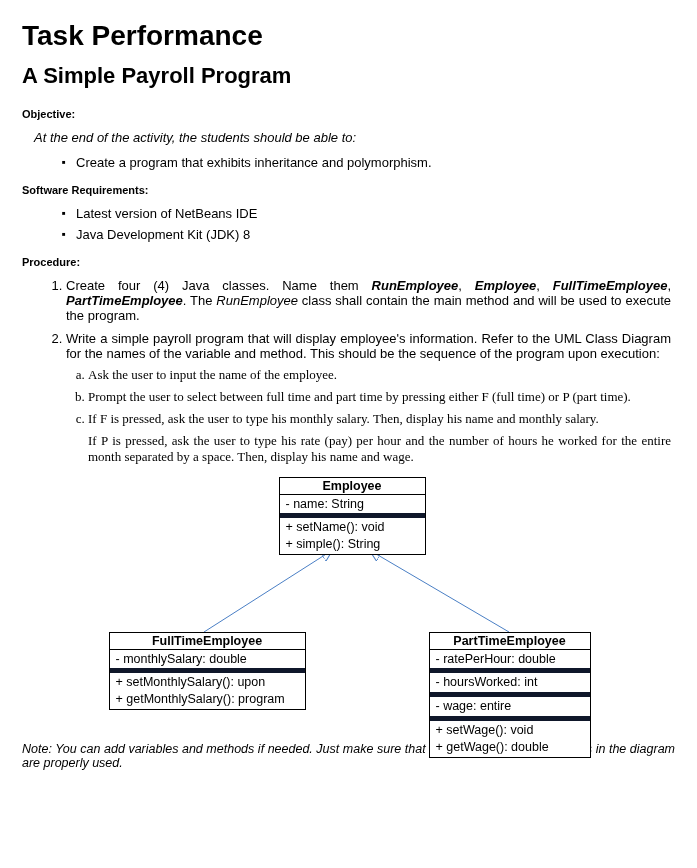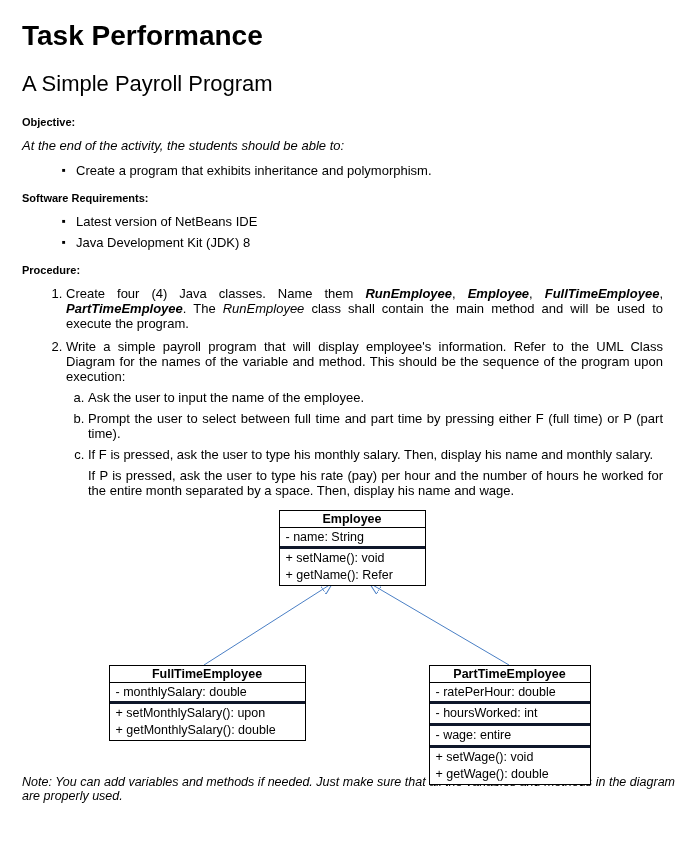--- a/index.html
+++ b/index.html
@@ -15,32 +15,32 @@
   h1 {
     font-family: "Century Gothic", "Futura", Arial, sans-serif;
     font-size: 28px;
     font-weight: bold;
     margin: 0 0 2px 0;
     line-height: 1.25;
   }
   h2.sub {
     font-family: "Century Gothic", "Futura", Arial, sans-serif;
     font-size: 22px;
-    font-weight: normal;
-    margin: 17px 0 18px 0;
+    font-weight: bold;
+    margin: 9px 0 18px 0;
     line-height: 1.25;
   }
   .section-label {
     font-weight: bold;
     margin: 12px 0 10px 0;
     font-size: 11px;
   }
   .intro {
     font-style: italic;
-    margin: 0 0 10px 0;
+    margin: 0 0 10px 12px;
     font-size: 13px;
   }
   ul.sq {
     list-style: none;
     padding-left: 40px;
     margin: 4px 0 14px 0;
   }
   ul.sq li {
     position: relative;
     padding-left: 14px;
@@ -48,30 +48,31 @@
   }
   ul.sq li::before {
     content: "■";
     font-size: 6px;
     position: absolute;
     left: 0;
     top: 4px;
   }
   ol.proc {
     padding-left: 44px;
-    margin: 6px 12px 10px 0;
+    margin: 6px 4px 10px 0;
   }
   ol.proc > li {
     margin-bottom: 8px;
     text-align: justify;
   }
   ol.alpha {
     list-style: lower-alpha;
     padding-left: 22px;
     margin: 6px 0 0 0;
+    font-family: Liberation Serif, serif;
   }
   ol.alpha > li {
     margin-bottom: 6px;
     text-align: justify;
   }
   .bi { font-weight: bold; font-style: italic; }
   .i { font-style: italic; }
   .note {
     font-style: italic;
     font-size: 12.5px;
@@ -91,21 +92,21 @@
     background: #fff;
     font-size: 12.5px;
   }
   .uml .title {
     text-align: center;
     font-weight: bold;
     border-bottom: 1px solid #000;
     padding: 1px 8px;
   }
   .uml .sect {
-    border-bottom: 3px solid #0f172a;
+    border-bottom: 5px solid #0f172a;
     padding: 1px 6px;
     white-space: nowrap;
   }
   .uml .sect:last-child { border-bottom: none; }
   .uml .row { line-height: 1.35; }
   svg.arrows {
     position: absolute;
     left: 0; top: 0;
     width: 560px; height: 260px;
     pointer-events: none;
@@ -158,32 +159,32 @@
     <line x1="440" y1="155" x2="302" y2="74" stroke="#4a7fc5" stroke-width="1" marker-end="url(#tri)"></line>
   </svg>
 
   <div class="uml" style="left:210px; top:0px; width:145px;">
     <div class="title">Employee</div>
     <div class="sect">
         <div class="row">-  name: String</div>
       </div>
     <div class="sect">
       <div class="row">+  setName(): void</div>
-      <div class="row">+  getName(): Refer</div>
+      <div class="row">+  simple(): String</div>
     </div>
   </div>
 
   <div class="uml" style="left:40px; top:155px; width:195px;">
     <div class="title">FullTimeEmployee</div>
     <div class="sect">
         <div class="row">-  monthlySalary: double</div>
       </div>
     <div class="sect">
       <div class="row">+  setMonthlySalary(): upon</div>
-      <div class="row">+  getMonthlySalary(): double</div>
+      <div class="row">+  getMonthlySalary(): program</div>
     </div>
   </div>
 
   <div class="uml" style="left:360px; top:155px; width:160px;">
     <div class="title">PartTimeEmployee</div>
     <div class="sect">
         <div class="row">-  ratePerHour: double</div>
       </div>
     <div class="sect">
         <div class="row">-  hoursWorked: int</div>

